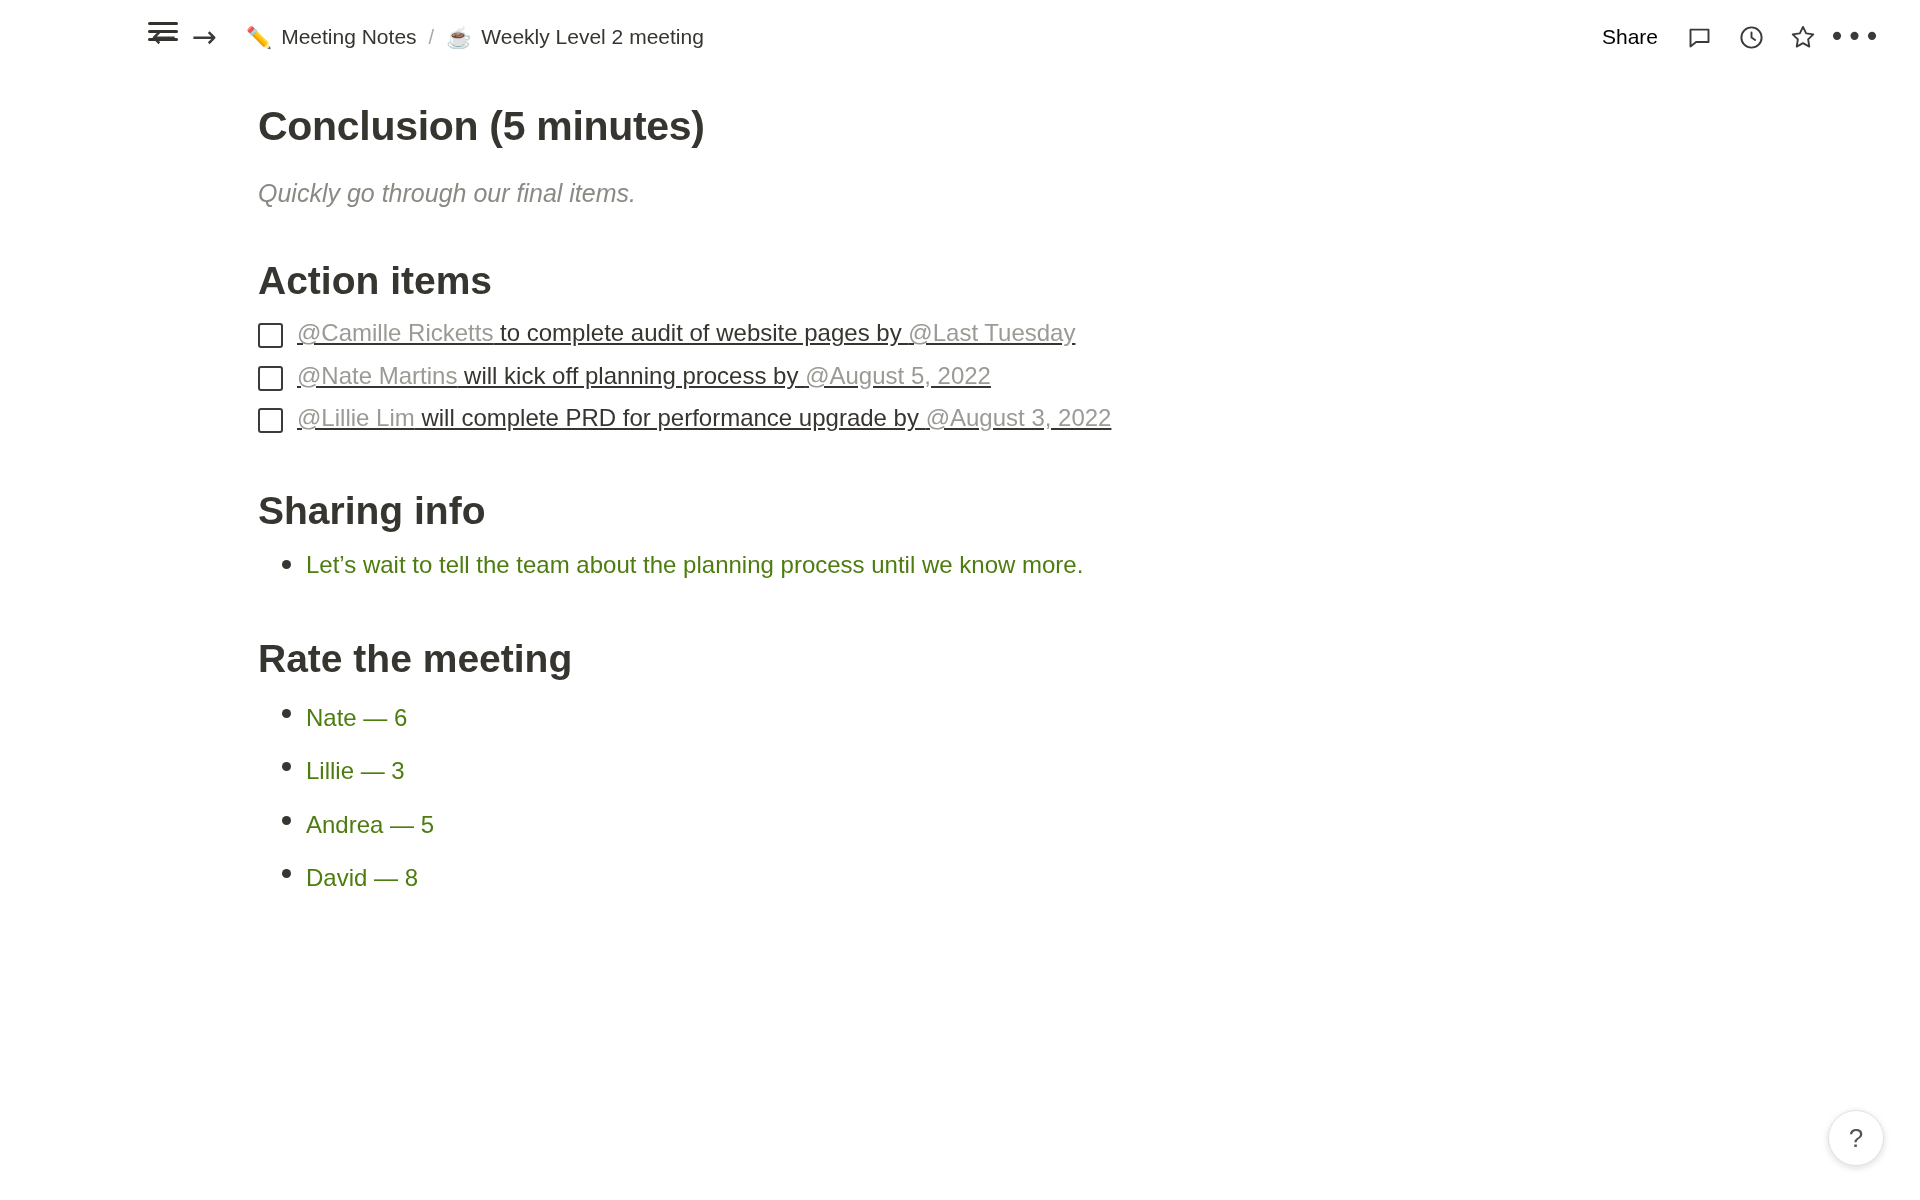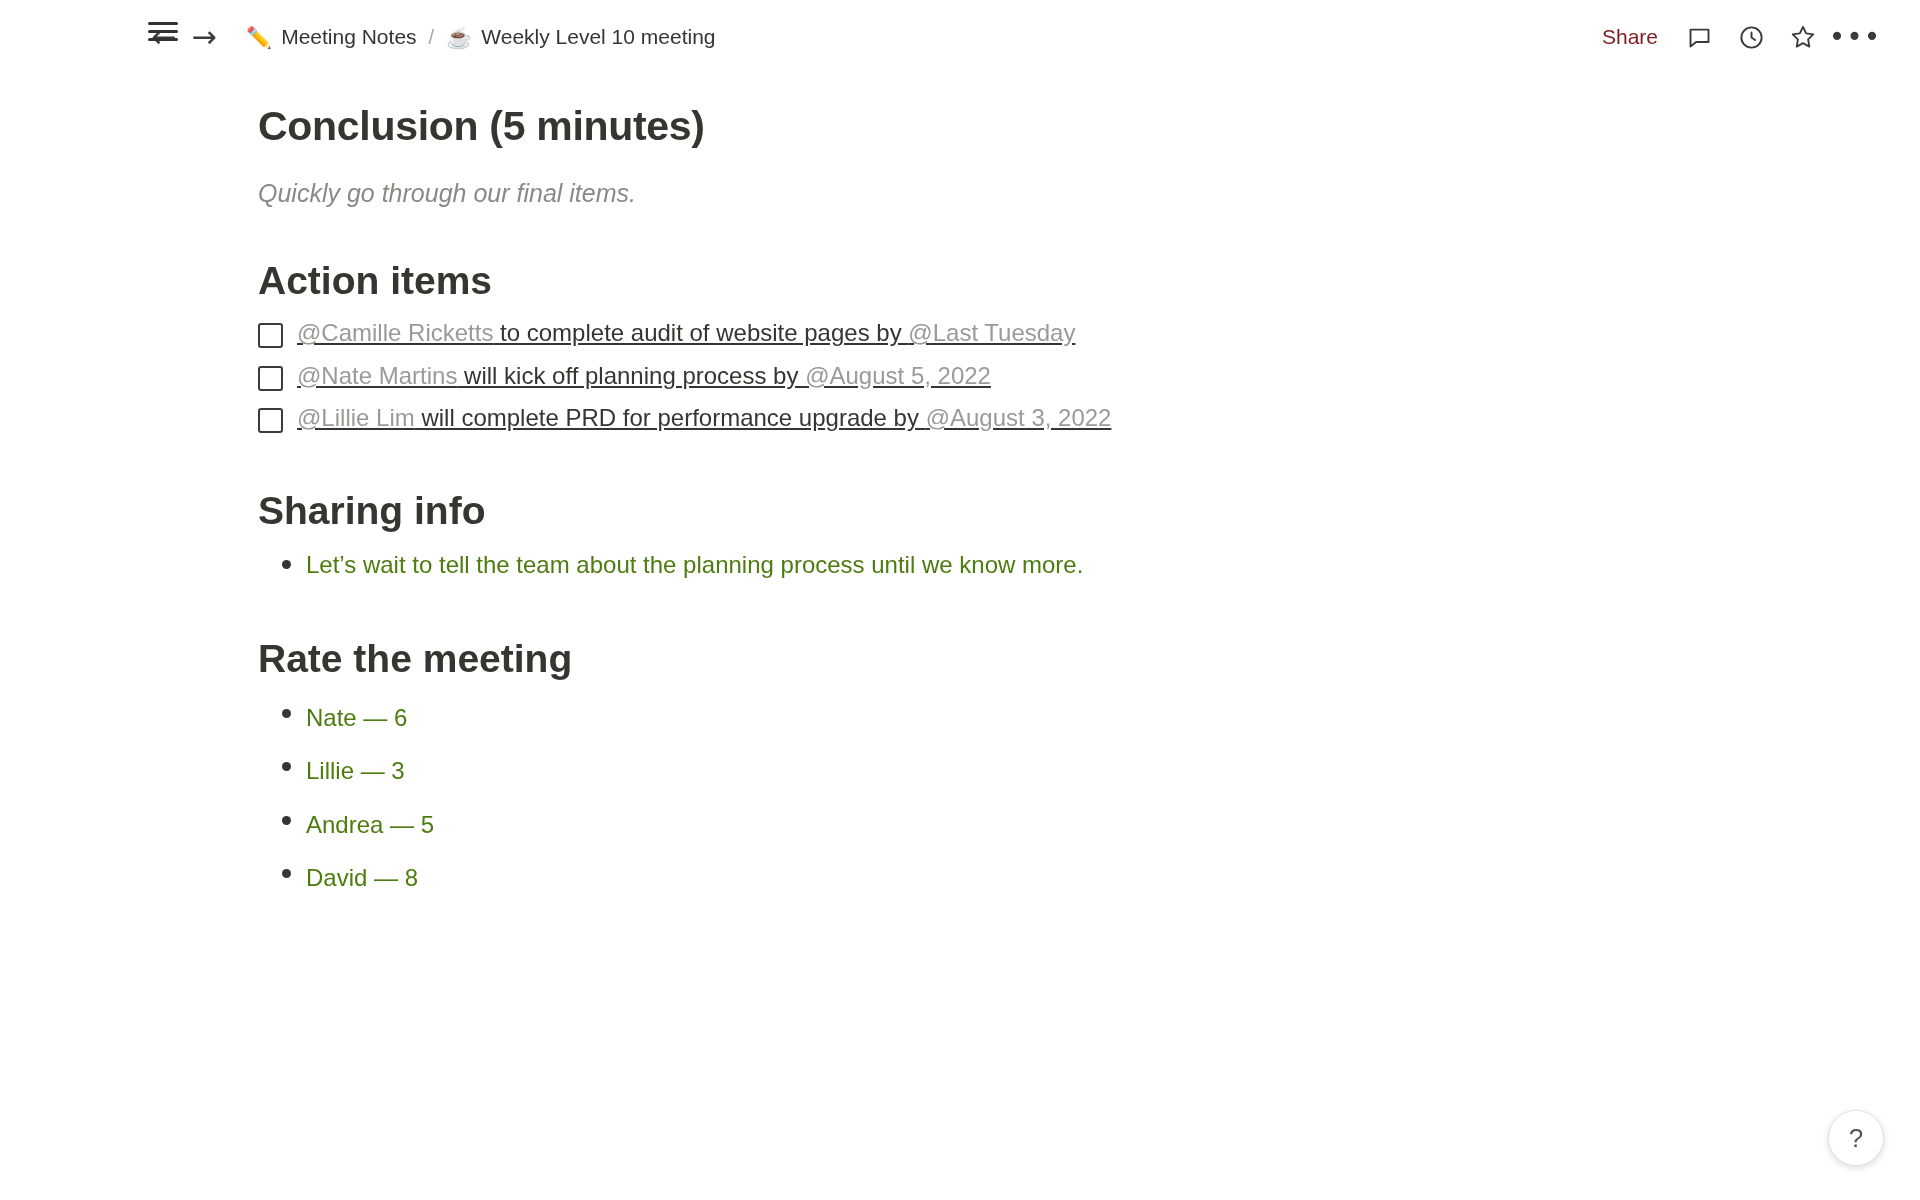--- a/index.html
+++ b/index.html
@@ -78,21 +78,21 @@
   }
 
   .topbar-right {
     margin-left: auto;
     display: flex;
     align-items: center;
     gap: 6px;
   }
   .share-btn {
     font-size: 21px;
-    color: #7f1d1d;
+    color: #000000;
     padding: 6px 12px;
     border-radius: 4px;
     cursor: pointer;
   }
   .topbar-right .icon-btn { width: 46px; height: 46px; }
   .topbar-right svg { display: block; }
   .dots {
     font-size: 28px;
     letter-spacing: 1px;
     line-height: 0.6;
@@ -216,21 +216,21 @@
       </div>
 
     <div class="breadcrumb">
       <div class="crumb">
         <span class="crumb-emoji">✏️</span>
         <span>Meeting Notes</span>
       </div>
       <span class="crumb-sep">/</span>
       <div class="crumb">
         <span class="crumb-emoji">☕</span>
-        <span>Weekly Level 10 meeting</span>
+        <span>Weekly Level 2 meeting</span>
       </div>
     </div>
   </div>
 
   <div class="topbar-right">
     <div class="share-btn">Share</div>
 
     <div class="icon-btn">
       <svg width="27" height="27" viewBox="0 0 24 24" fill="none" stroke="#3a3a38" stroke-width="1.7" stroke-linecap="round" stroke-linejoin="round">
         <path d="M4 5h16v11H9l-5 4V5z"></path>

